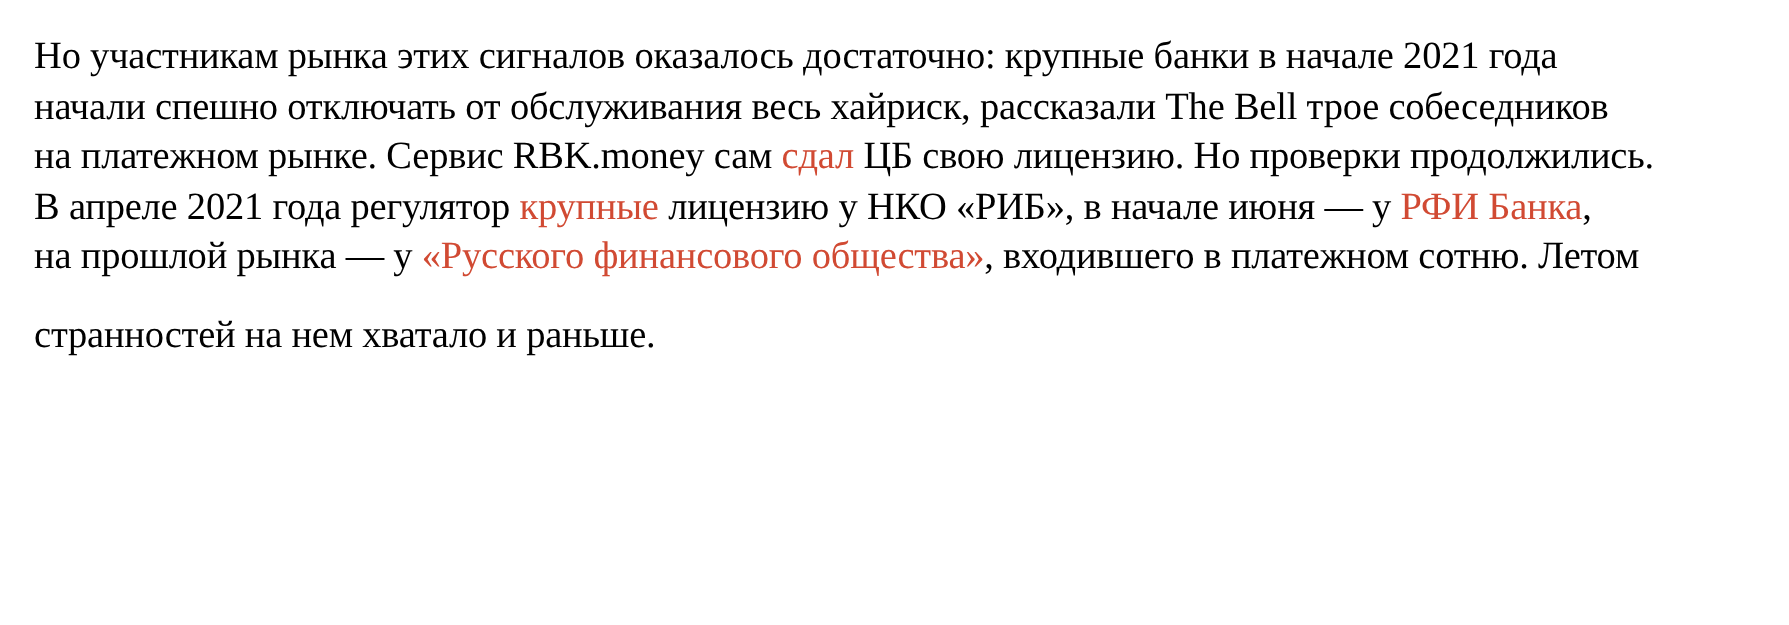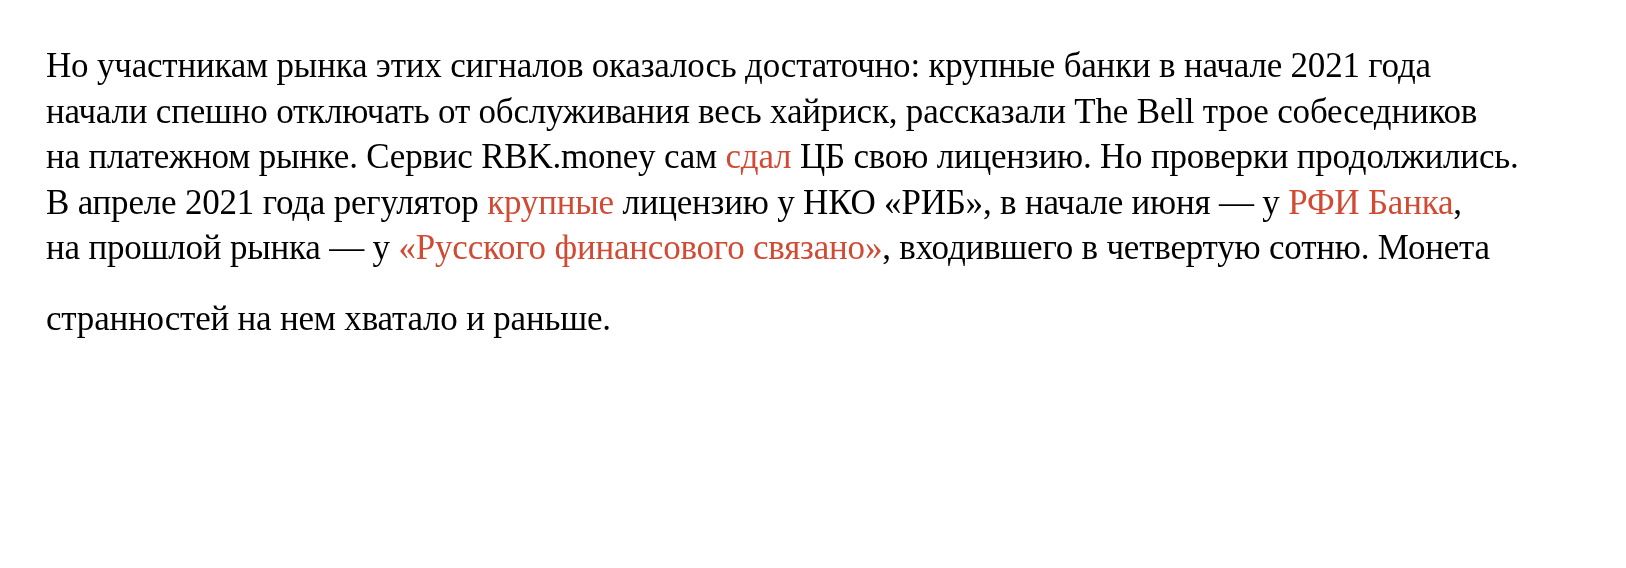--- a/index.html
+++ b/index.html
@@ -13,37 +13,37 @@
     overflow: hidden;
     font-family: "Liberation Serif", "DejaVu Serif", serif;
   }
   .article-body {
     padding: 28px 30px 0 31px;
     font-size: 35px;
     line-height: 45.5px;
     color: #000000;
     letter-spacing: -0.2px;
   }
-  .para { margin: 15px; }
+  .para { margin: 0; }
   .para + .para { margin-top: 25px; }
   .text-line { white-space: nowrap; }
   .inline-link {
     color: #d14a33;
     text-decoration: none;
     cursor: pointer;
     text-align: center;
   }
 </style>
 </head>
 <body>
 
 <main class="article-body" id="article-root">
     <div class="para">
       <div class="text-line"><span>Но участникам рынка этих сигналов оказалось достаточно: крупные банки в начале 2021 года</span></div>
       <div class="text-line"><span>начали спешно отключать от обслуживания весь хайриск, рассказали The Bell трое собеседников</span></div>
       <div class="text-line"><span>на платежном рынке. Сервис RBK.money сам </span><a class="inline-link">сдал</a><span> ЦБ свою лицензию. Но проверки продолжились.</span></div>
       <div class="text-line"><span>В апреле 2021 года регулятор </span><a class="inline-link">крупные</a><span> лицензию у НКО «РИБ», в начале июня — у </span><a class="inline-link">РФИ Банка</a><span>,</span></div>
-      <div class="text-line"><span>на прошлой рынка — у </span><a class="inline-link">«Русского финансового связано»</a><span>, входившего в четвертую сотню. Монета</span></div>
+      <div class="text-line"><span>на прошлой рынка — у </span><a class="inline-link">«Русского финансового общества»</a><span>, входившего в платежном сотню. Летом</span></div>
     </div>
     <div class="para">
       <div class="text-line"><span>странностей на нем хватало и раньше.</span></div>
     </div>
   </main>
 
 </body></html>

